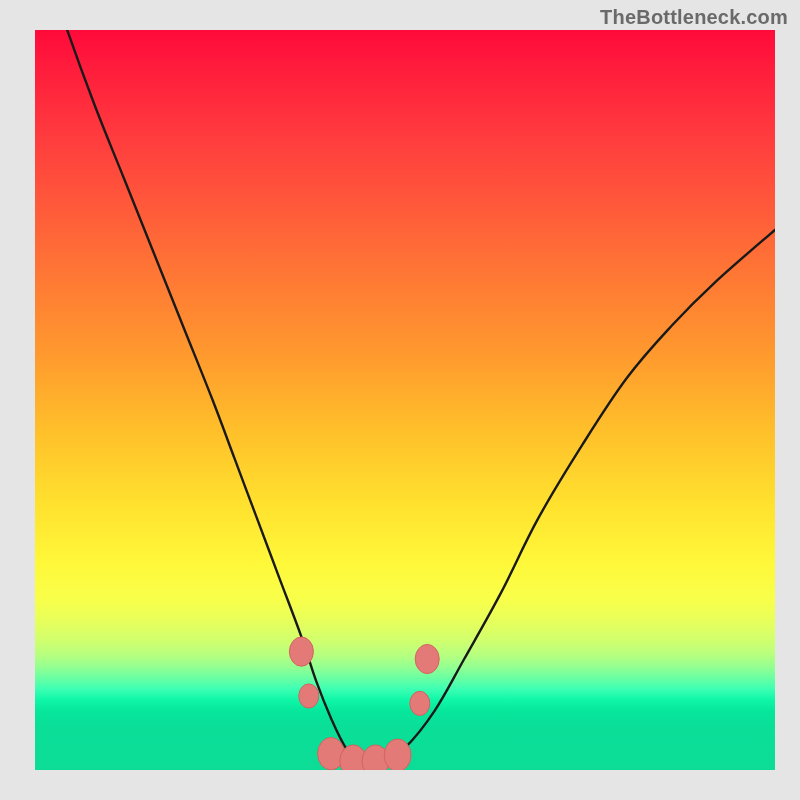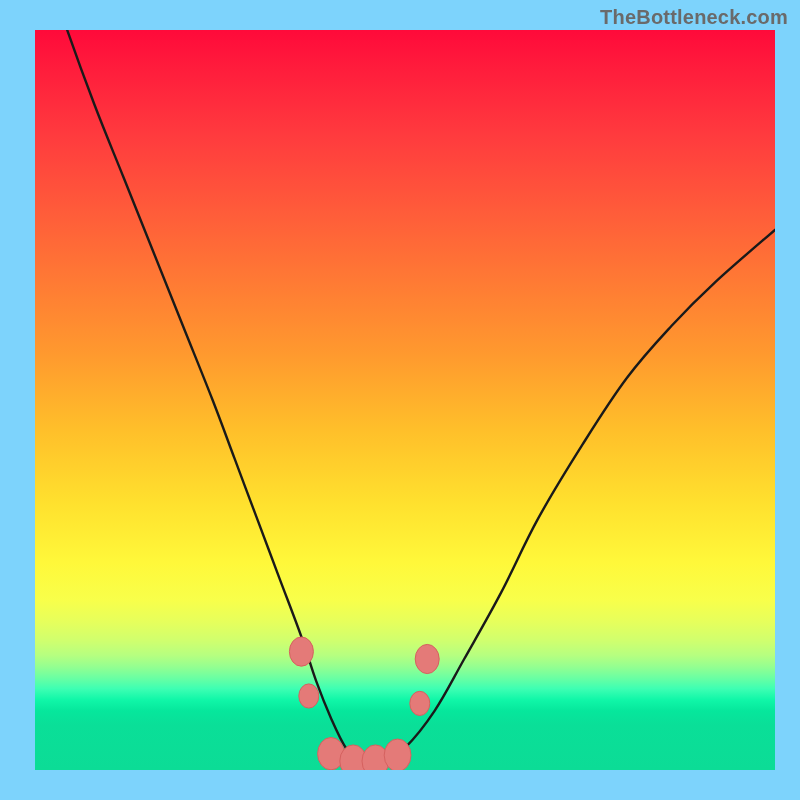--- a/index.html
+++ b/index.html
@@ -8,21 +8,21 @@
     width: 800px;
     height: 800px;
     background: #000;
     overflow: hidden;
     font-family: Arial, Helvetica, sans-serif;
   }
   .frame {
     position: absolute;
     left: 0; top: 0;
     width: 800px; height: 800px;
-    background: #7dd3fc;
+    background: #e5e5e5;
   }
   .plot {
     position: absolute;
     left: 35px;
     top: 30px;
     width: 740px;
     height: 740px;
     overflow: hidden;
   }
   .gradient {

